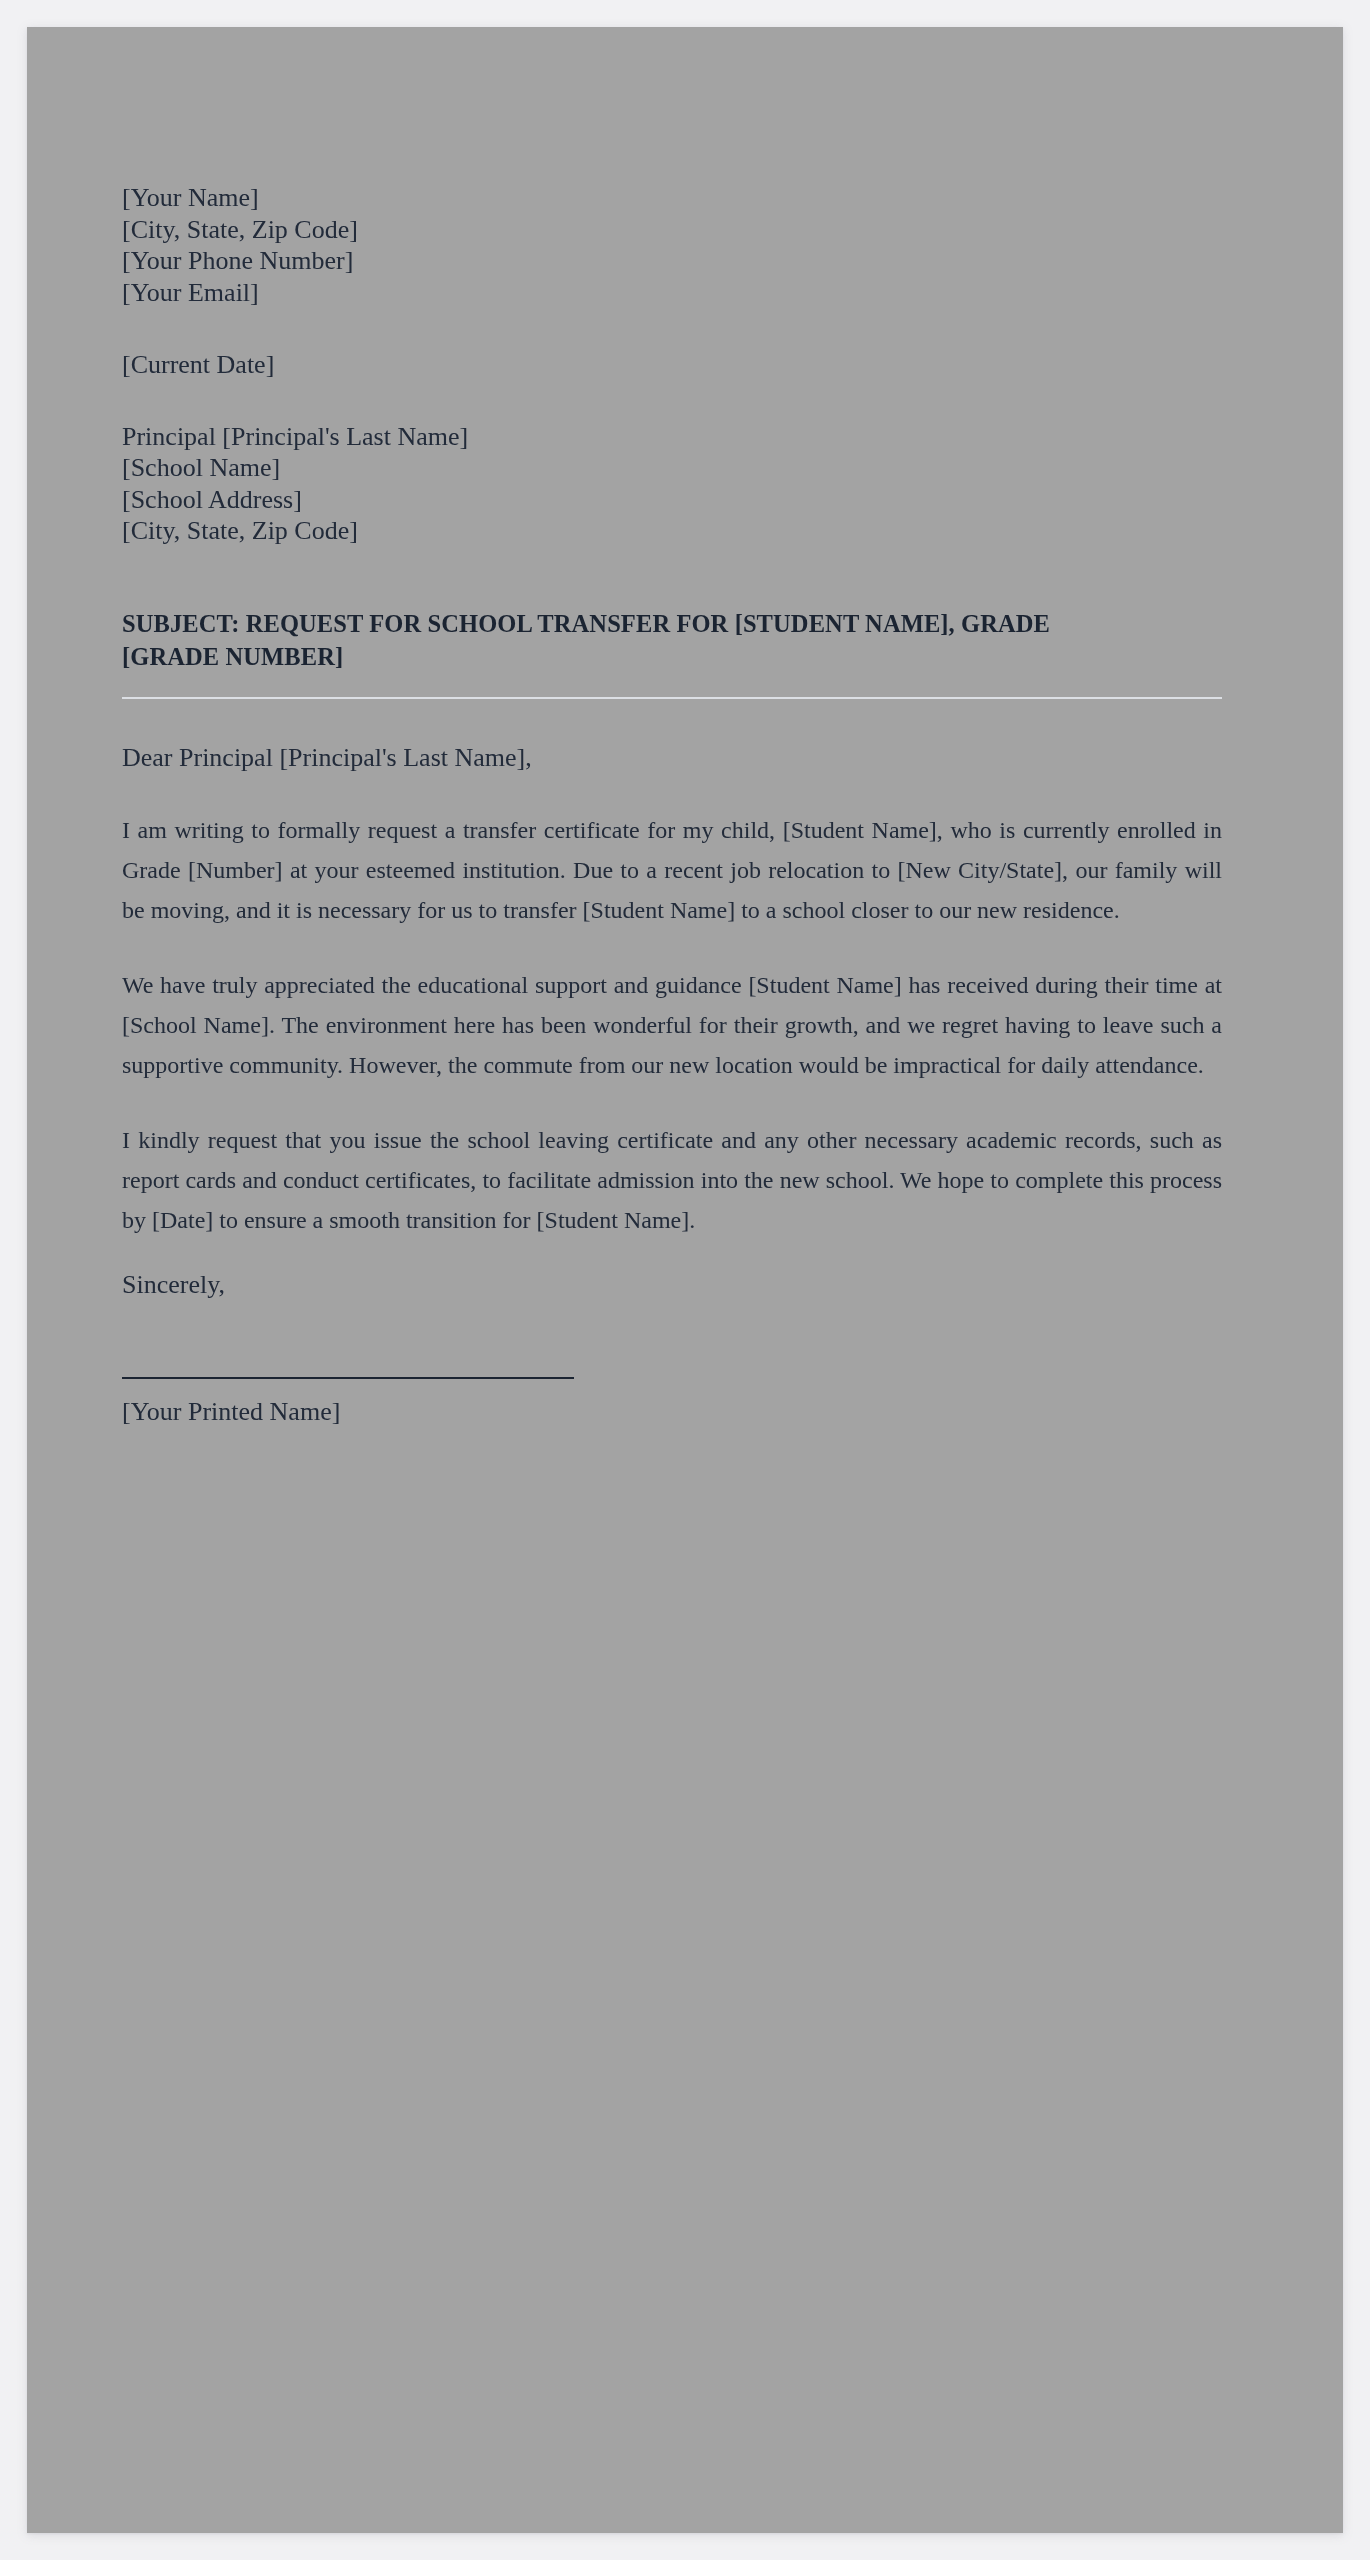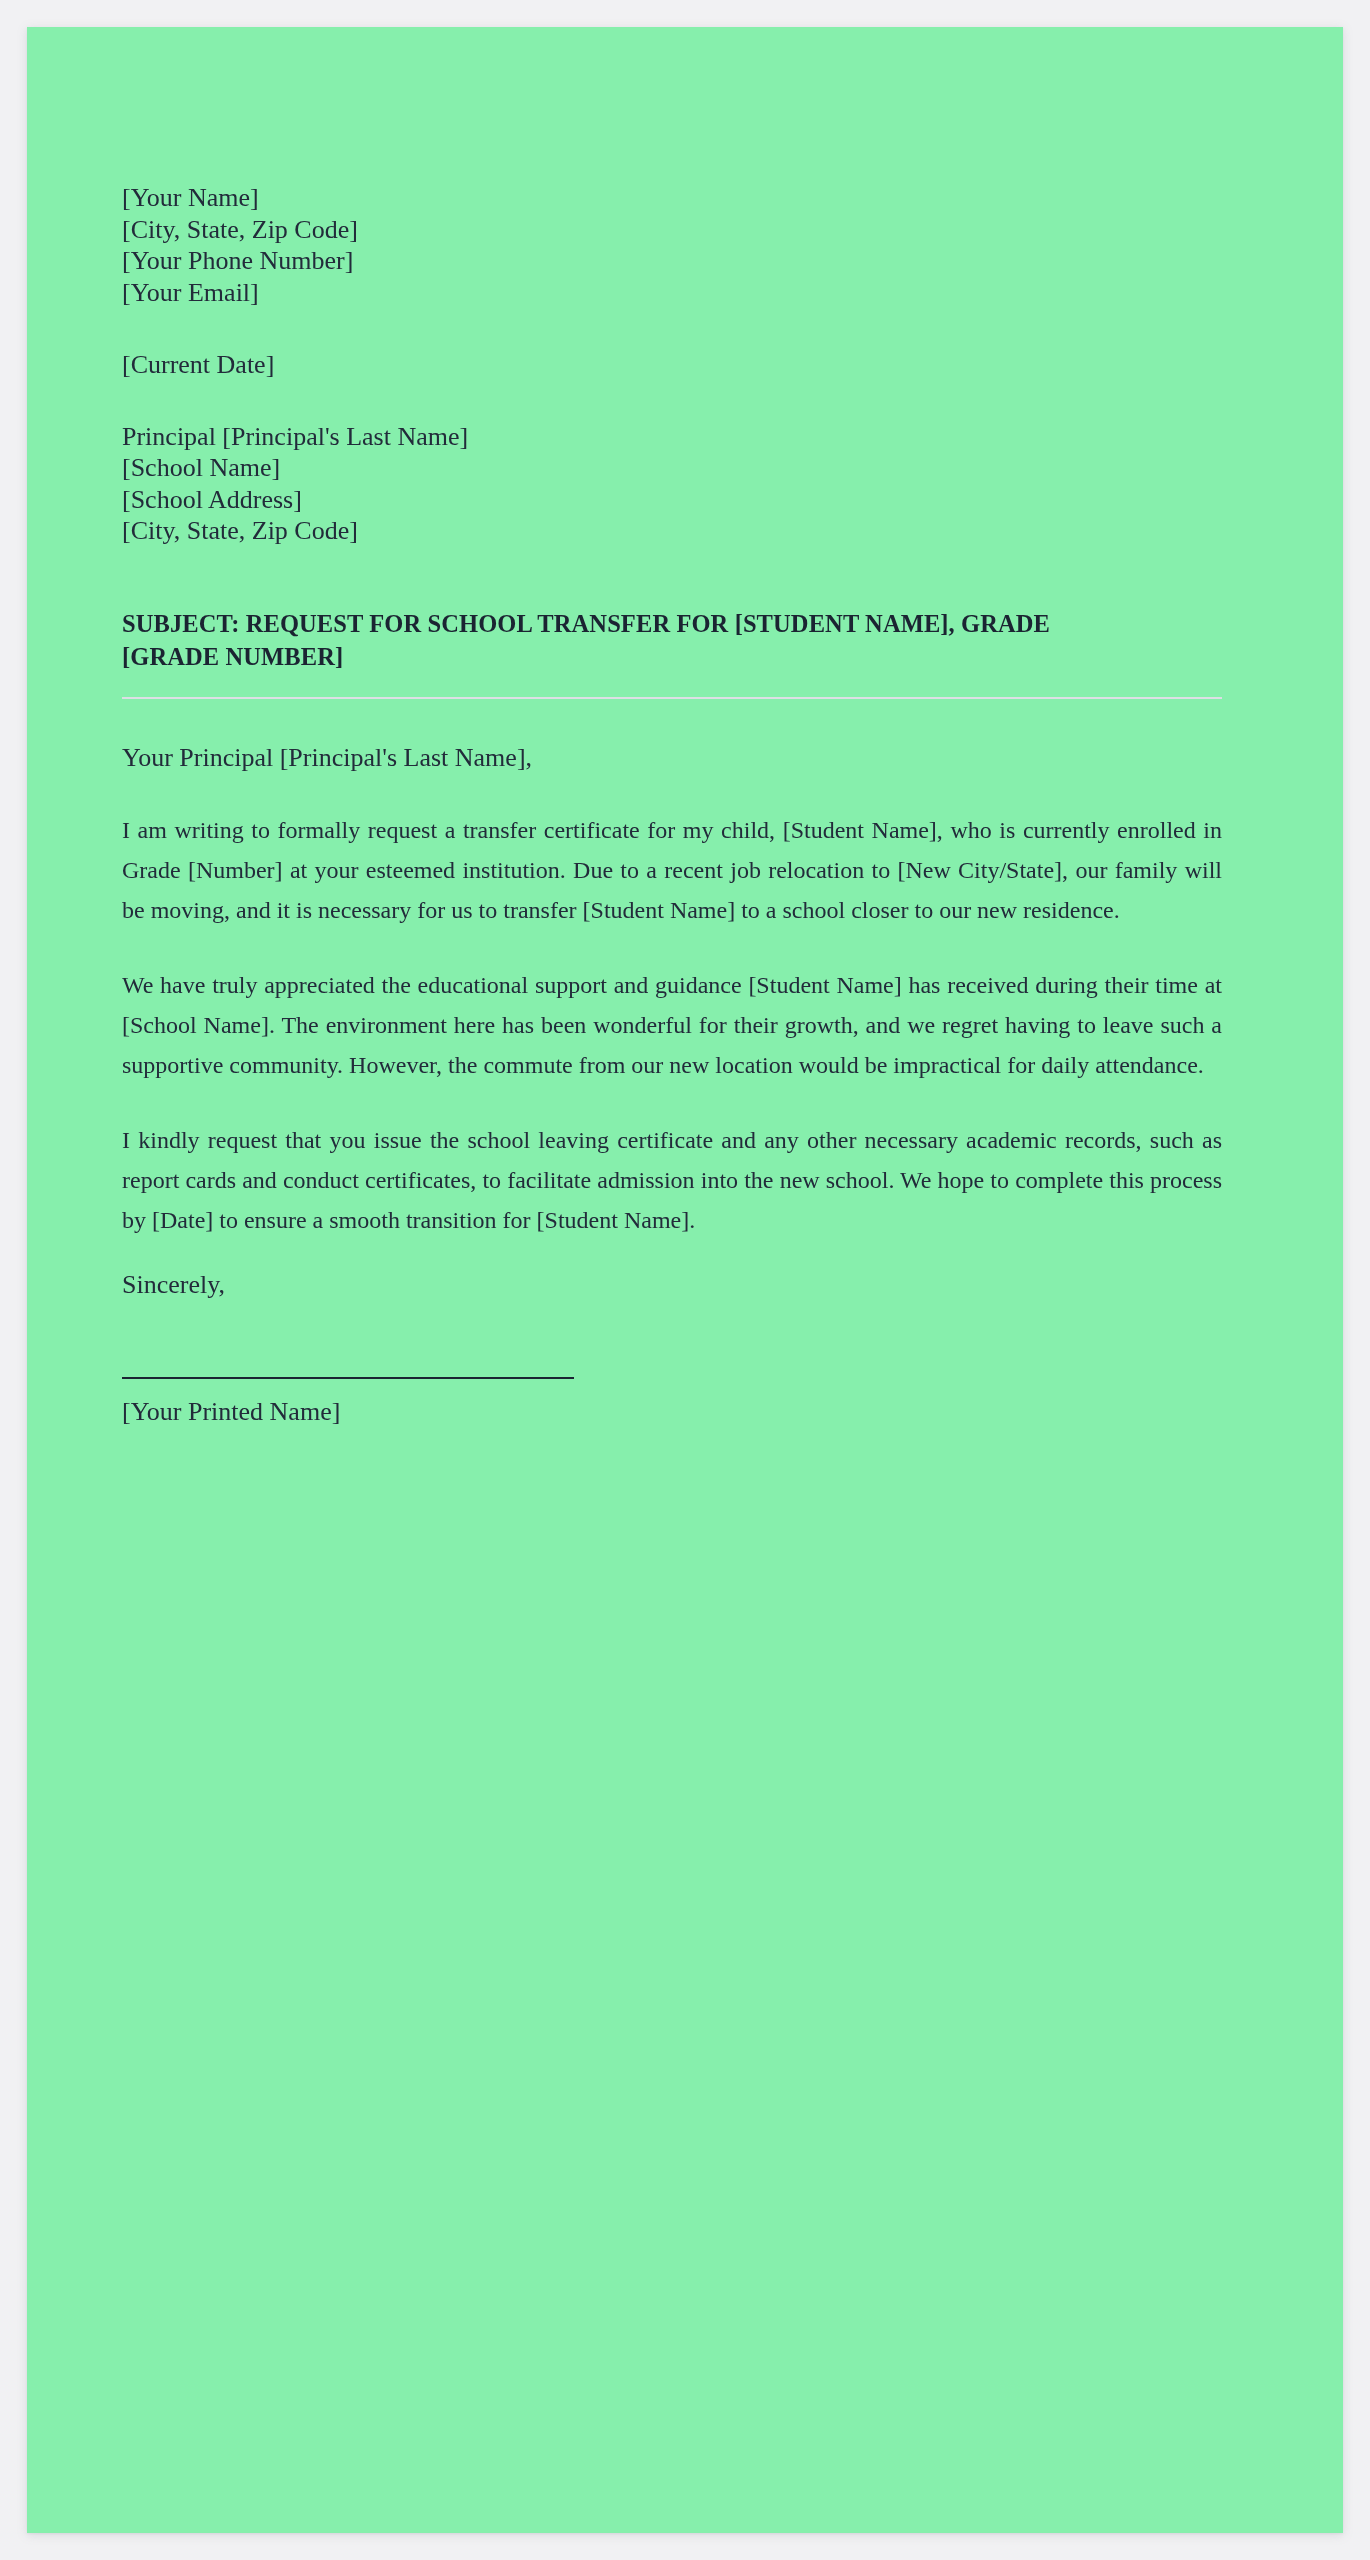--- a/index.html
+++ b/index.html
@@ -18,21 +18,21 @@
     position: absolute;
     left: 27px;
     top: 27px;
     width: 1316px;
     height: 2506px;
   }
 
   .page {
     width: 100%;
     height: 100%;
-    background: #86efac;
+    background: #a3a3a3;
     box-shadow: 0 2px 10px rgba(120,120,135,0.18),
                 0 1px 2px rgba(120,120,135,0.10);
     box-sizing: border-box;
     position: relative;
   }
 
   .content {
     position: absolute;
     left: 95px;
     top: 155px;
@@ -142,21 +142,21 @@
       <div>
         <div class="addr-line">Principal [Principal's Last Name]</div>
         <div class="addr-line">[School Name]</div>
         <div class="addr-line">[School Address]</div>
         <div class="addr-line">[City, State, Zip Code]</div>
       </div>
 
       <div class="subject">SUBJECT: REQUEST FOR SCHOOL TRANSFER FOR [STUDENT NAME], GRADE [GRADE NUMBER]</div>
       <hr class="subject-divider">
 
-      <div class="salutation">Your Principal [Principal's Last Name],</div>
+      <div class="salutation">Dear Principal [Principal's Last Name],</div>
 
       <div class="para">I am writing to formally request a transfer certificate for my child, [Student Name], who is currently enrolled in Grade [Number] at your esteemed institution. Due to a recent job relocation to [New City/State], our family will be moving, and it is necessary for us to transfer [Student Name] to a school closer to our new residence.</div>
       <div class="para">We have truly appreciated the educational support and guidance [Student Name] has received during their time at [School Name]. The environment here has been wonderful for their growth, and we regret having to leave such a supportive community. However, the commute from our new location would be impractical for daily attendance.</div>
       <div class="para">I kindly request that you issue the school leaving certificate and any other necessary academic records, such as report cards and conduct certificates, to facilitate admission into the new school. We hope to complete this process by [Date] to ensure a smooth transition for [Student Name].</div>
 
 
       <div class="closing">Sincerely,</div>
 
       <hr class="sig-line">
 

